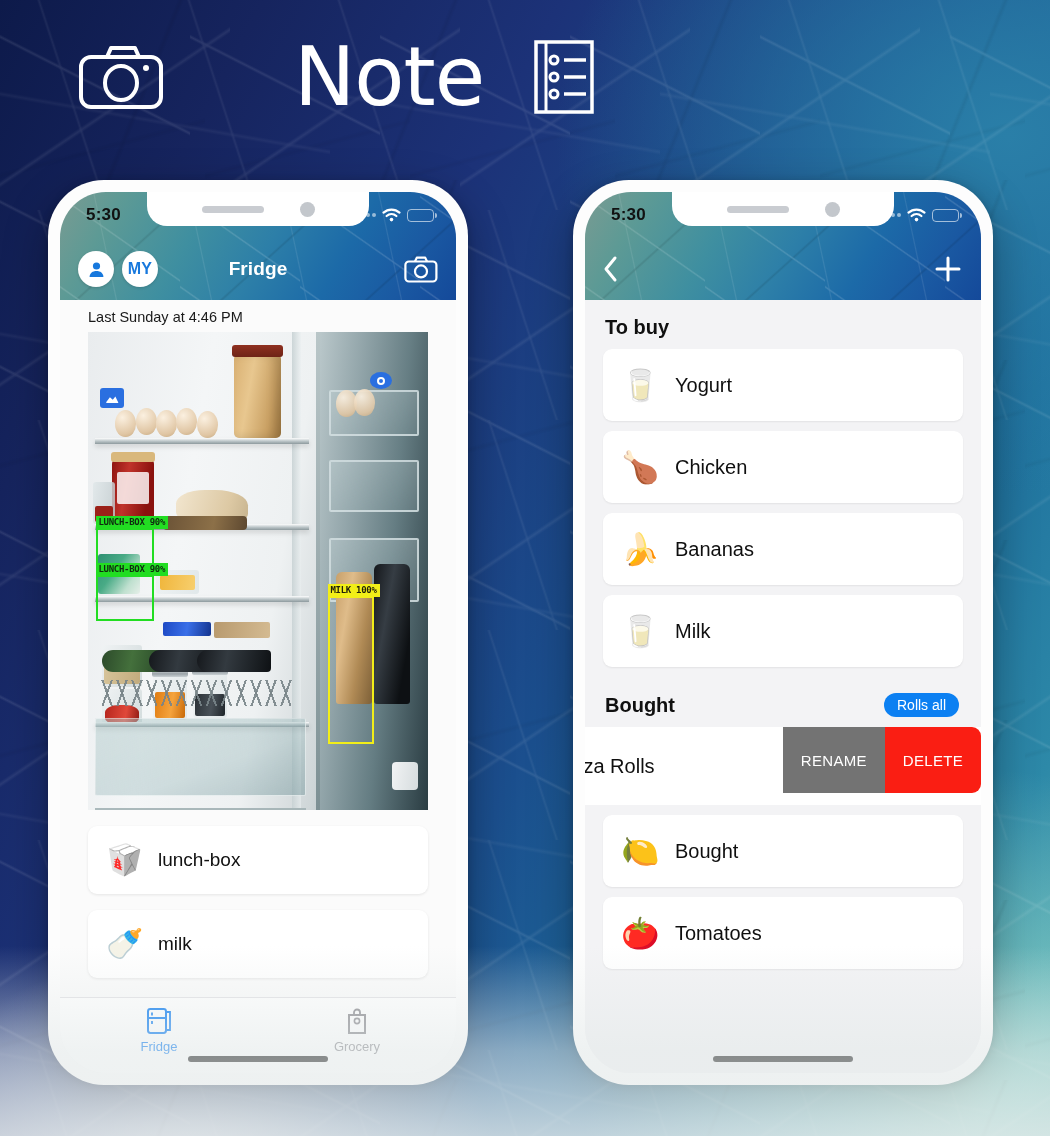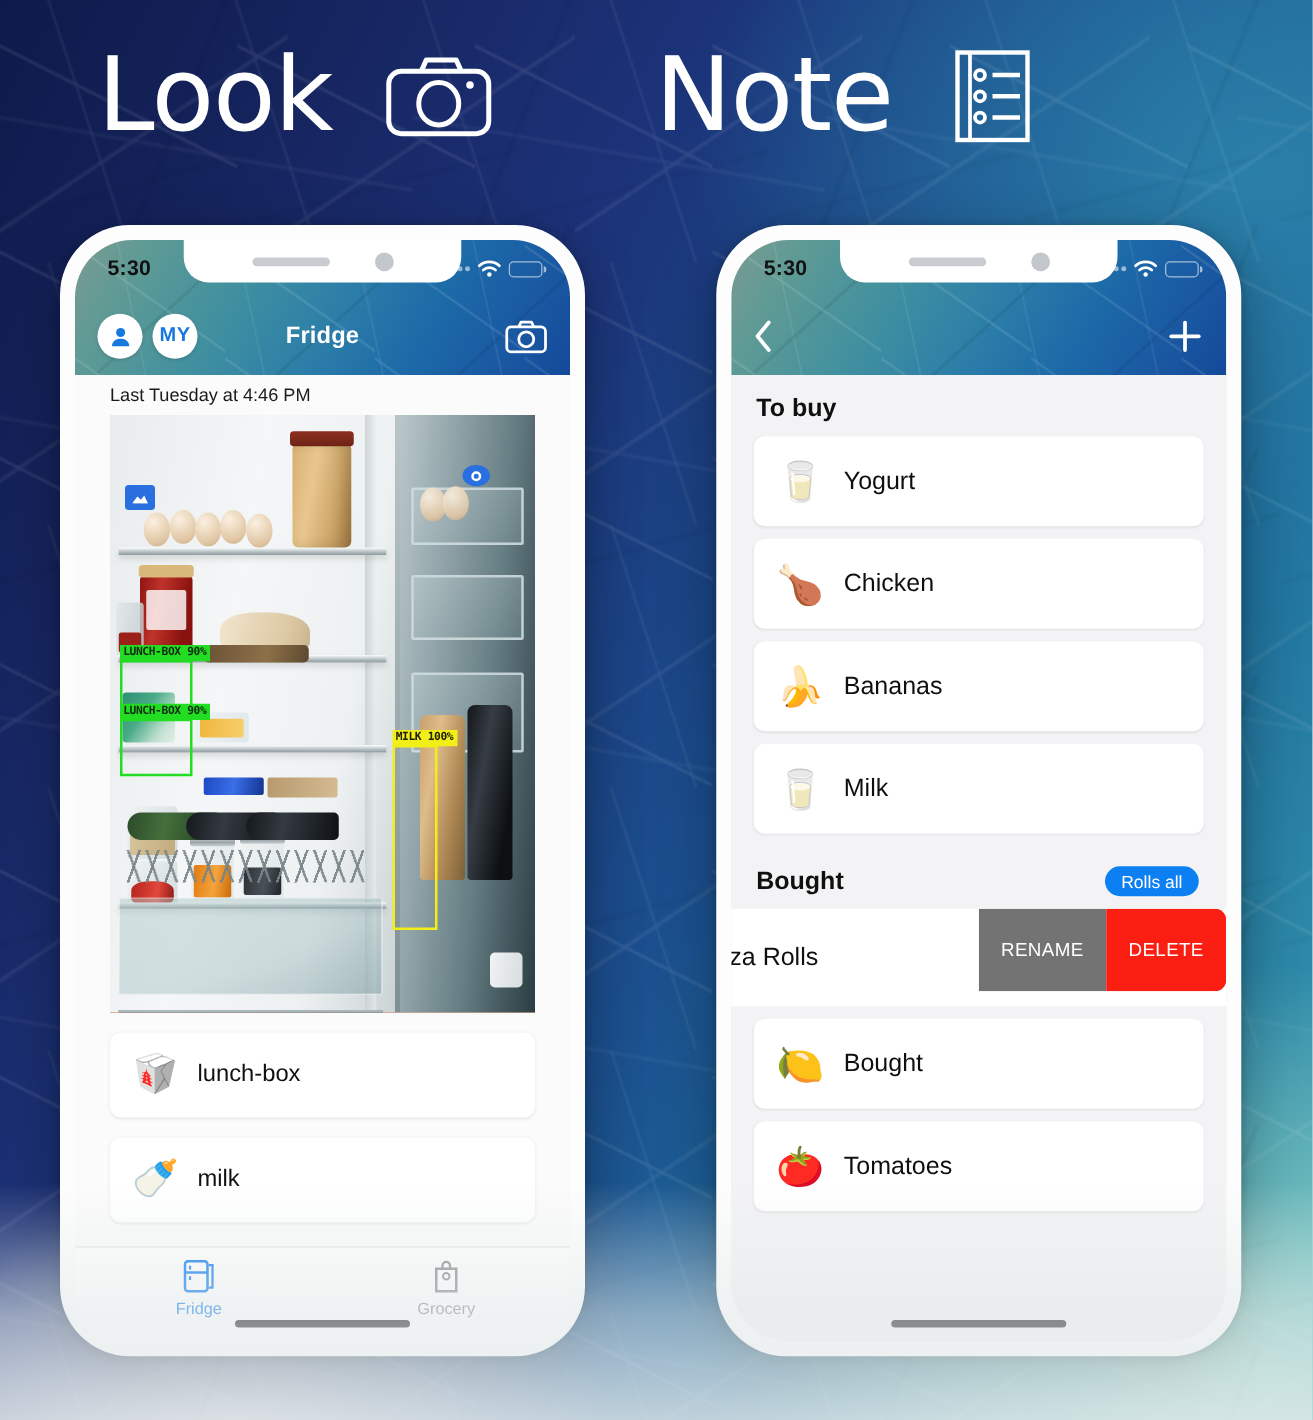--- a/index.html
+++ b/index.html
@@ -338,21 +338,20 @@
   .btn-rename { background: #737373; }
   .btn-delete { background: #fa1e13; }
 </style>
 </head>
 <body>
 
 <div class="poly-texture"></div>
 
 <div class="headline-row">
   <div class="headline-group hg-left">
-    <div class="headline-text">Look</div>
     <svg class="icon-camera-big" viewBox="0 0 86 66">
       <rect x="3" y="13" width="80" height="50" rx="10" fill="none" stroke="#fff" stroke-width="4"></rect>
       <path d="M29 13 L33 4 H57 L61 13" fill="none" stroke="#fff" stroke-width="4" stroke-linejoin="round"></path>
       <ellipse cx="43" cy="39" rx="16" ry="17" fill="none" stroke="#fff" stroke-width="4"></ellipse>
       <circle cx="68" cy="24" r="3" fill="#fff"></circle>
     </svg>
   </div>
   <div class="headline-group hg-right">
     <div class="headline-text">Note</div>
     <svg class="icon-list-big" viewBox="0 0 64 78">
@@ -410,21 +409,21 @@
       <div class="nav-right-group">
         <svg width="34" height="27" viewBox="0 0 34 27">
           <rect x="1.4" y="5.5" width="31" height="20" rx="3.6" fill="none" stroke="#fff" stroke-width="2.2"></rect>
           <path d="M11 5.5 L12.8 1.6 H21.2 L23 5.5" fill="none" stroke="#fff" stroke-width="2.2" stroke-linejoin="round"></path>
           <circle cx="17" cy="15.4" r="6" fill="none" stroke="#fff" stroke-width="2.2"></circle>
         </svg>
       </div>
     </div>
 
     <div class="fridge-body">
-      <div class="timestamp">Last Tuesday at 4:46 PM</div>
+      <div class="timestamp">Last Sunday at 4:46 PM</div>
 
       <div class="photo-wrap">
         <div class="fridge-photo">
           <div class="fd-wall-strip"></div>
 
           <div class="fd-shelf" style="top:106px;"></div>
           <div class="fd-shelf" style="top:192px;"></div>
           <div class="fd-shelf" style="top:264px;"></div>
 
           <div class="fd-item egg" style="left:8%;  top:78px;"></div>
@@ -480,21 +479,21 @@
           <div class="photo-badge" style="left:0; top:0;"></div>
         </div>
         <div class="blue-marker" style="left:282px; top:40px;"></div>
 
         <div class="det-box" style="left:8px; top:196px; width:58px; height:46px;">
           <div class="det-label" style="top:-14px;"><span>LUNCH-BOX</span> <span>90%</span></div>
         </div>
         <div class="det-box" style="left:8px; top:243px; width:58px; height:46px;">
           <div class="det-label" style="top:-14px;"><span>LUNCH-BOX</span> <span>90%</span></div>
         </div>
-        <div class="det-box yellow" style="left:226px; top:264px; width:36px; height:148px;">
+        <div class="det-box yellow" style="left:240px; top:264px; width:46px; height:148px;">
           <div class="det-label yellow" style="top:-14px;"><span>MILK</span> <span>100%</span></div>
         </div>
       </div>
 
       <div class="detected-list">
         <div class="item-card">
           <span class="item-emoji">🥡</span>
           <span class="item-label">lunch-box</span>
         </div>
         <div class="item-card">

